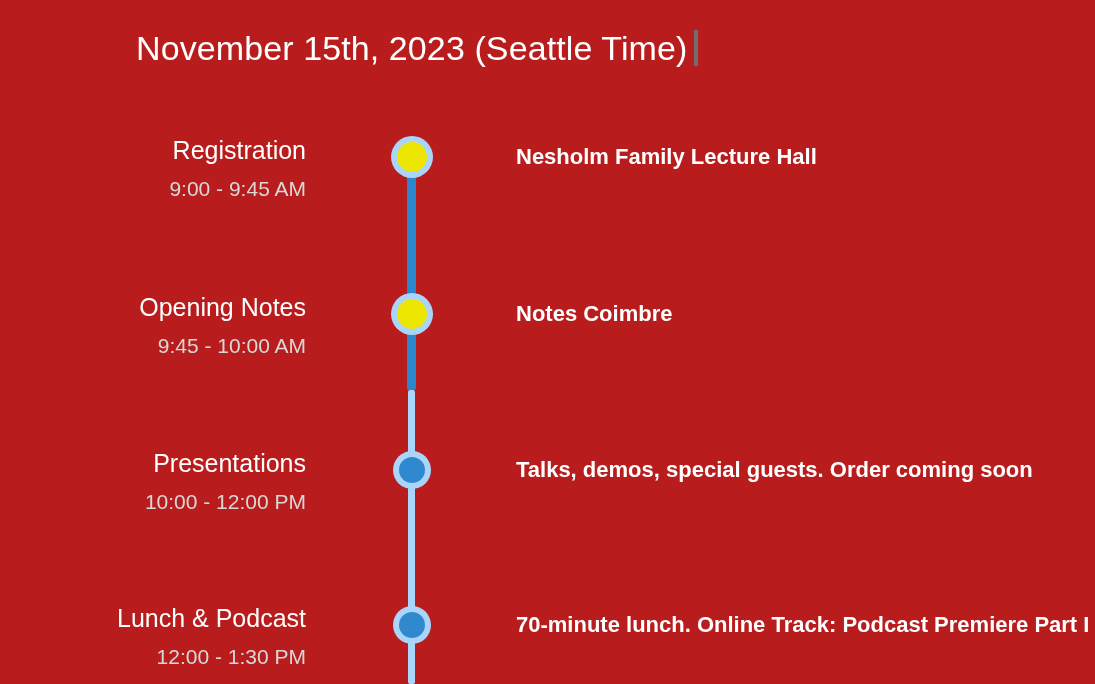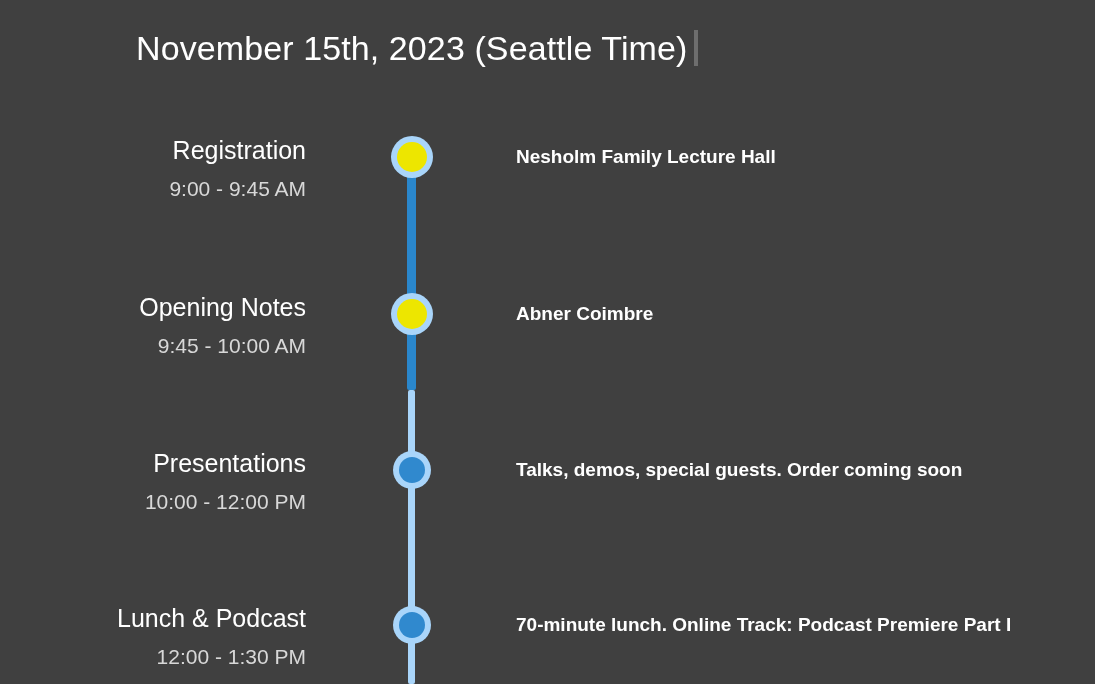--- a/index.html
+++ b/index.html
@@ -13,21 +13,21 @@
     height: 684px;
     overflow: hidden;
     font-family: "Liberation Sans", sans-serif;
     color: #ffffff;
     position: relative;
   }
 
   .page {
     position: absolute;
     inset: 0;
-    background: #404040;
+    background: #b91c1c;
   }
 
   
   .title-row {
     position: absolute;
     left: 136px;
     top: 22px;
     display: flex;
     align-items: center;
     height: 52px;
@@ -140,21 +140,21 @@
     height: 26px;
     border-radius: 50%;
     background: #3089ce;
   }
 
   .tl-right {
     position: absolute;
     left: 516px;
     top: -14px;
     width: 580px;
-    font-size: 19px;
+    font-size: 22px;
     font-weight: 700;
     color: #ffffff;
     line-height: 28px;
     white-space: nowrap;
     overflow: visible;
   }
 </style>
 </head>
 <body>
 
@@ -183,21 +183,21 @@
     </div>
 
     <div class="tl-row" style="top:314px;">
       <div class="tl-left">
         <div class="tl-title">Opening Notes</div>
         <div class="tl-time">9:45 - 10:00 AM</div>
       </div>
       <div class="tl-dot big">
         <span class="core"></span>
       </div>
-      <div class="tl-right">Abner Coimbre</div>
+      <div class="tl-right">Notes Coimbre</div>
     </div>
 
     <div class="tl-row" style="top:470px;">
       <div class="tl-left">
         <div class="tl-title">Presentations</div>
         <div class="tl-time">10:00 - 12:00 PM</div>
       </div>
       <div class="tl-dot small">
         <span class="core"></span>
       </div>

